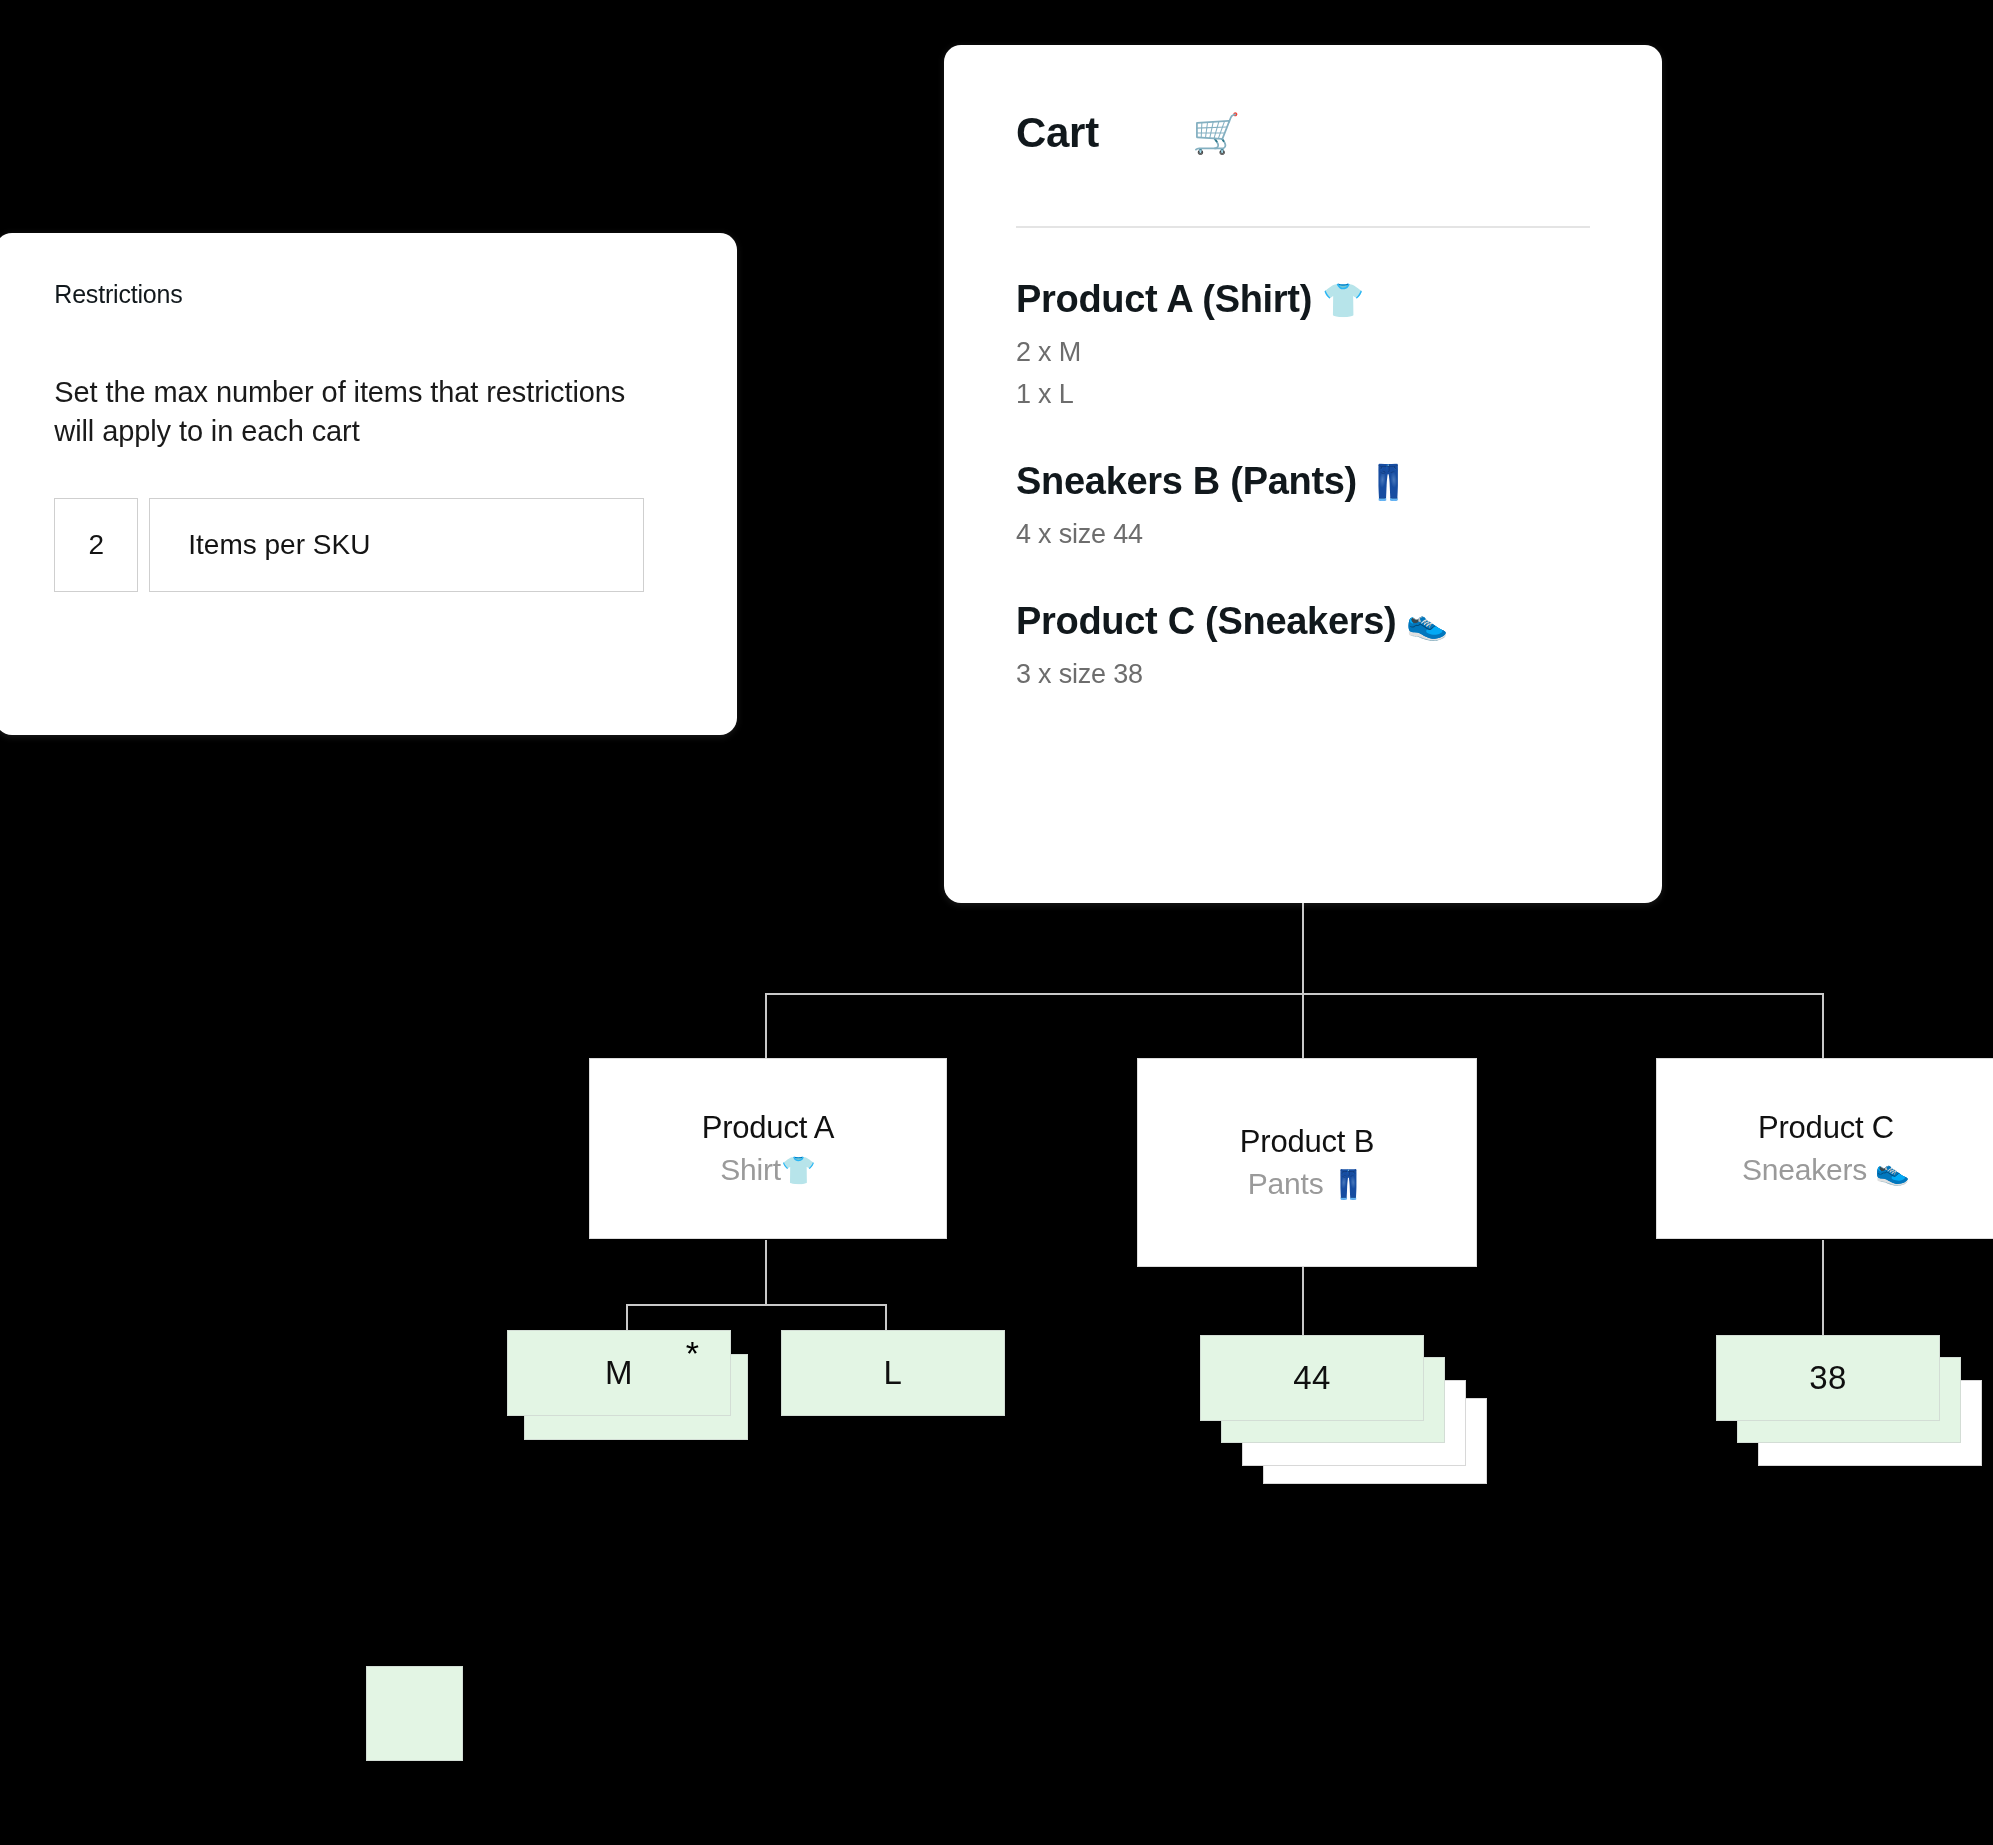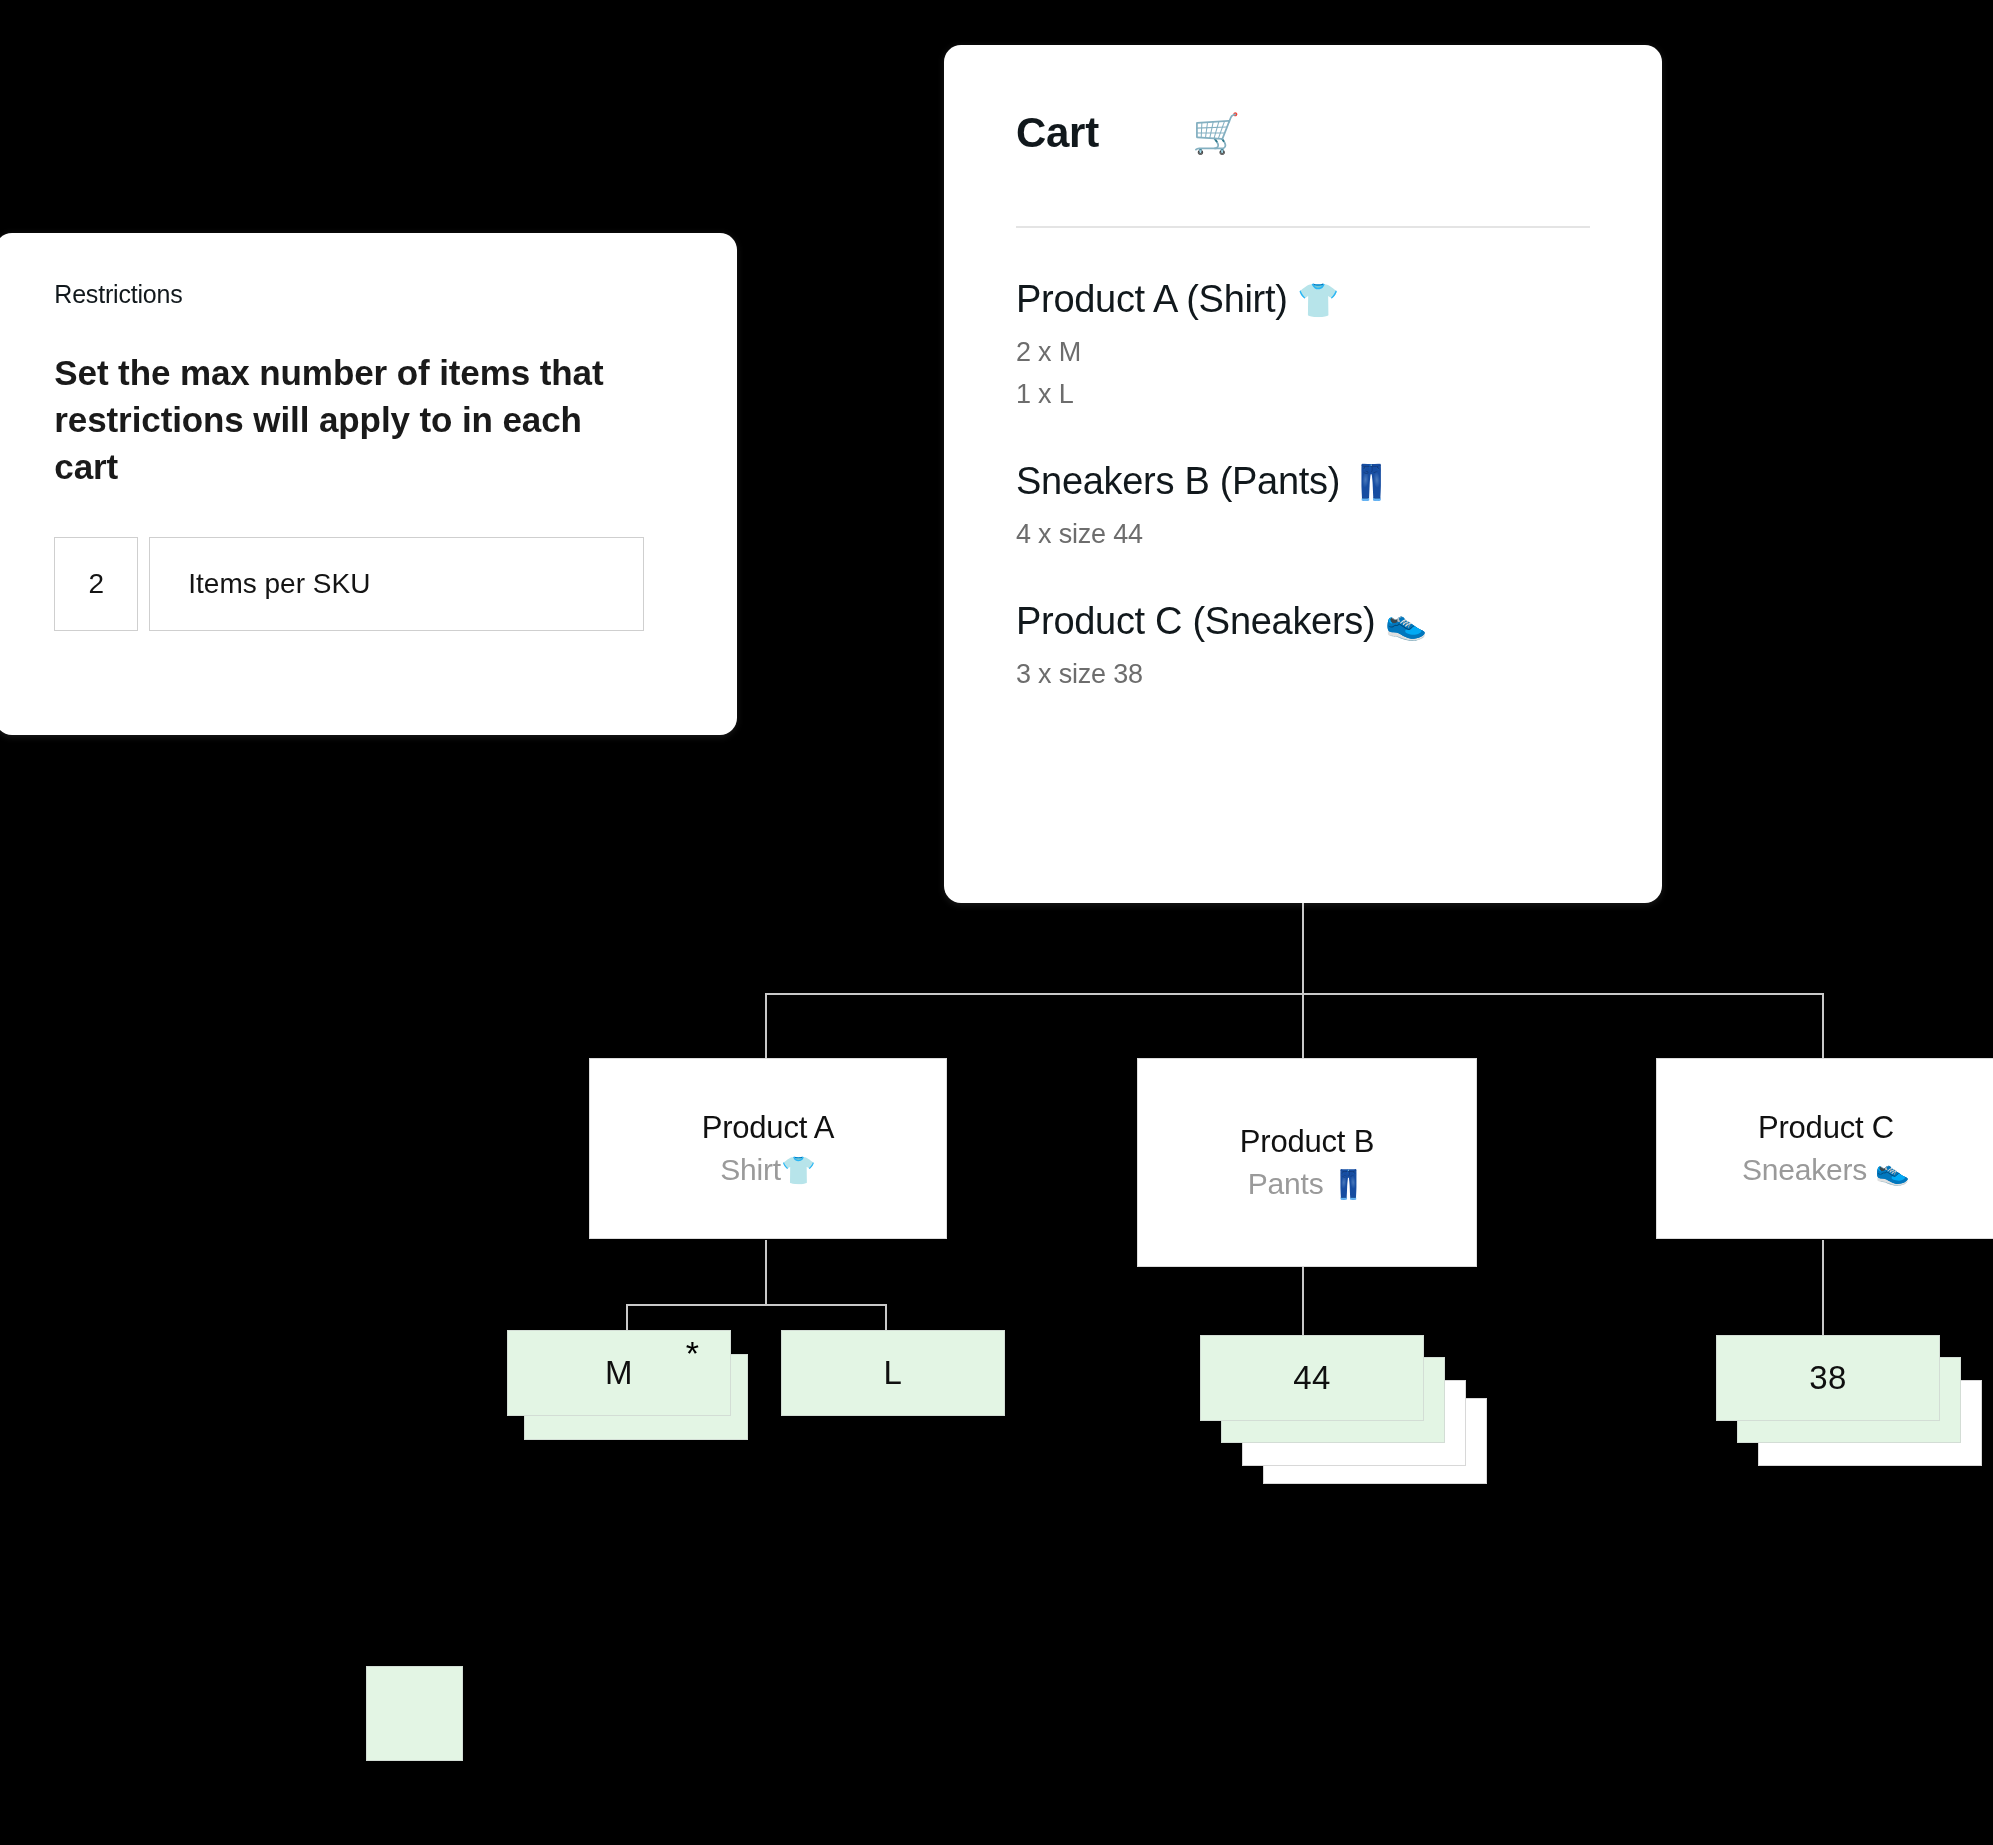--- a/index.html
+++ b/index.html
@@ -34,23 +34,23 @@
     padding: 48px 59px 0 59px;
   }
   #restrictions-title {
     font-size: 25px;
     font-weight: 400;
     color: #11181c;
     letter-spacing: -0.2px;
     line-height: 1.1;
   }
   #restrictions-desc {
-    margin-top: 40px;
-    font-size: 35px;
-    font-weight: 700;
+    margin-top: 64px;
+    font-size: 29px;
+    font-weight: 400;
     color: #1a1a1a;
     line-height: 1.35;
     max-width: 594px;
     letter-spacing: -0.1px;
   }
   .field-row {
     margin-top: 47px;
     display: flex;
     align-items: stretch;
     gap: 11px;
@@ -98,21 +98,21 @@
   #cart-divider {
     margin-top: 69px;
     height: 1.6px;
     background: #e4e4e4;
     width: 100%;
   }
   .cart-item { margin-top: 50px; }
   .cart-item:first-of-type { margin-top: 58px; }
   .cart-item-title {
     font-size: 38px;
-    font-weight: 400;
+    font-weight: 700;
     color: #11181c;
     letter-spacing: -0.3px;
     white-space: nowrap;
     line-height: 1.15;
   }
   .cart-item-title .emoji { font-size: 34px; }
   .cart-item-line {
     margin-top: 15.6px;
     font-size: 27px;
     color: #6d6d6d;

